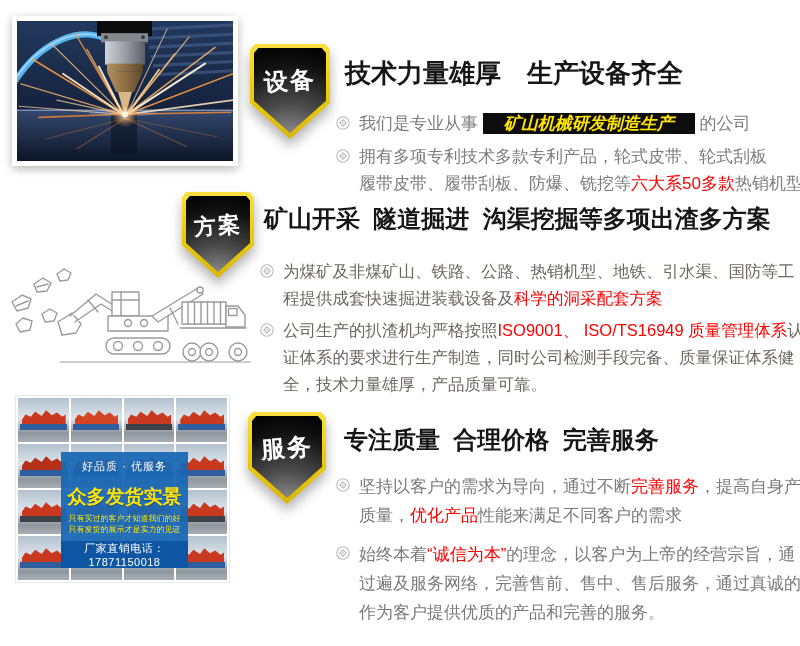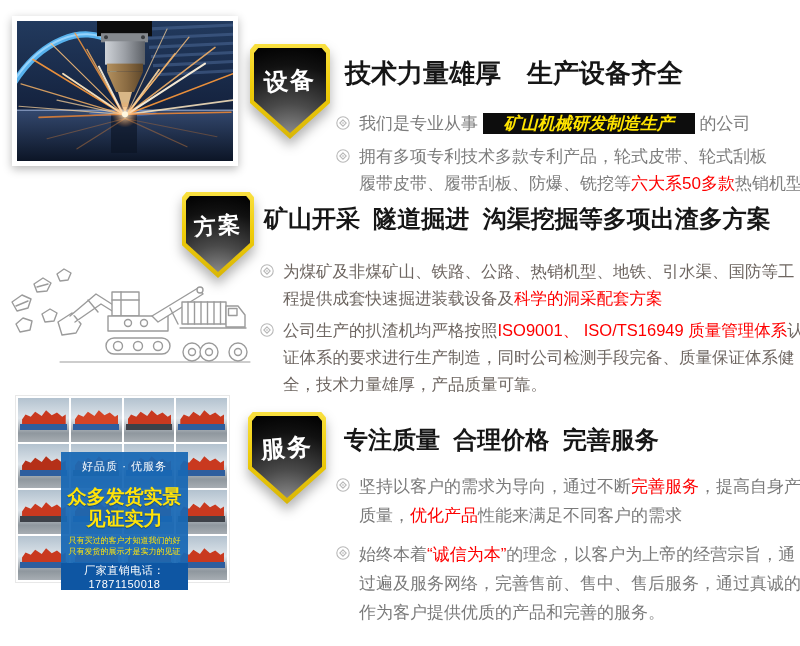--- a/index.html
+++ b/index.html
@@ -280,21 +280,20 @@
     <div class="tile"></div>
     <div class="tile"></div>
     <div class="tile"></div>
     <div class="tile"></div>
     <div class="tile"></div>
     <div class="tile"></div>
     <div class="tile"></div>
     <div class="overlay">
       <div class="ov-tagline">好品质 · 优服务</div>
       <div class="ov-big">众多发货实景</div>
-      <div class="ov-big" style="margin-top:0;">见证实力</div>
       <div class="ov-sub">只有买过的客户才知道我们的好</div>
       <div class="ov-sub" style="margin-top:0;">只有发货的展示才是实力的见证</div>
       <div class="ov-phone">厂家直销电话：17871150018</div>
     </div>
   </div>
 
   <div class="badge badge-lg" style="left:248px;top:412px;width:78px;height:92px;">
     <div class="b-outer"></div>
     <div class="b-inner"></div>
     <div class="b-label">服务</div>

